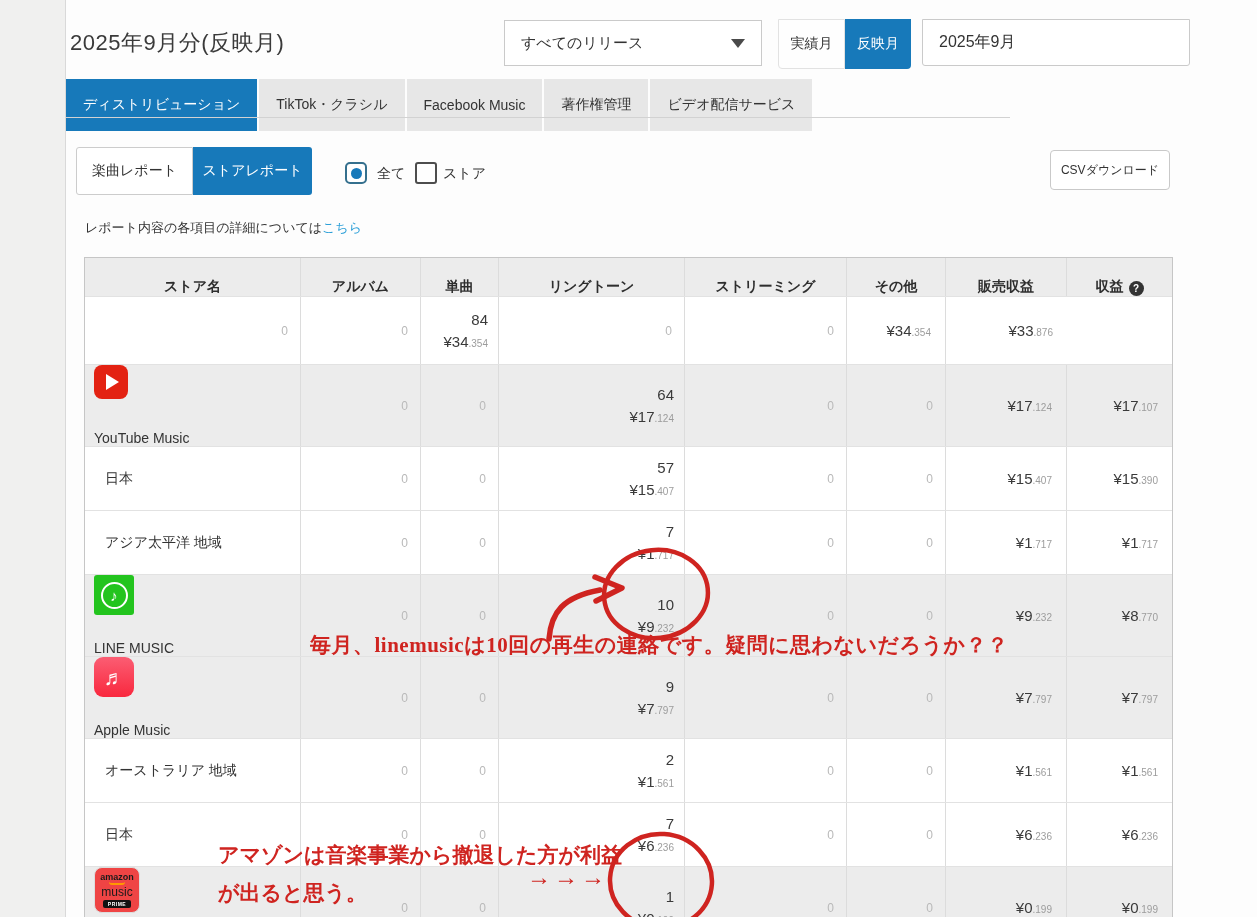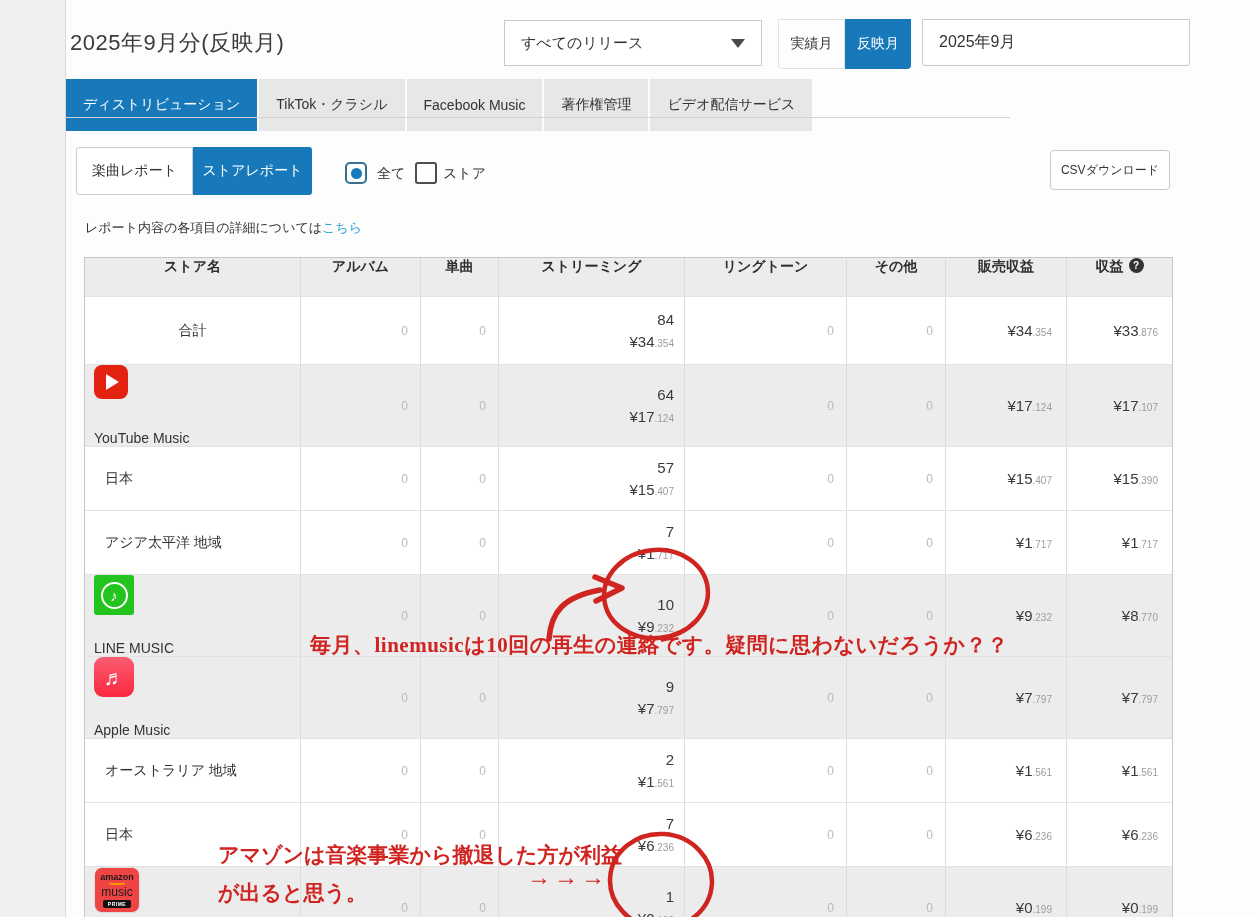--- a/index.html
+++ b/index.html
@@ -52,21 +52,21 @@
 
   
   .report-table { left:84px; top:235px; width:1089px; border:1px solid #c6c6c6; background:#fff; }
   .trow { display:grid; grid-template-columns:216px 120px 78px 186px 162px 99px 121px 105px; }
   .trow + .trow { border-top:1px solid #e2e2e2; }
   .trow.shaded { background:#ececec; }
   .cell { border-right:1px solid #dcdcdc; min-width:0; }
   .cell:last-child { border-right:none; }
 
   .thead { height:38px; background:#ececec; }
-  .thead .cell { display:flex; align-items:flex-start; justify-content:center; font-size:14px; font-weight:bold; color:#2e2e2e; gap:5px; }
+  .thead .cell { display:flex; align-items:flex-end; justify-content:center; font-size:14px; font-weight:bold; color:#2e2e2e; gap:5px; }
   .help-badge { width:15px; height:15px; border-radius:50%; background:#333; color:#fff; font-size:10px; font-weight:bold;
     display:inline-flex; align-items:center; justify-content:center; cursor:pointer; }
 
   .name-center { display:flex; align-items:center; justify-content:center; font-size:15px; color:#333; }
   .name-left   { display:flex; align-items:center; padding-left:20px; font-size:14px; color:#333; }
   .name-store  { display:flex; flex-direction:column; justify-content:space-between; align-items:flex-start; padding-left:9px; gap:4px; }
   .store-label { font-size:14px; color:#333; }
 
   .num-cell { display:flex; align-items:center; justify-content:flex-end; padding-right:12px; font-size:12px; color:#b9b9b9; }
   .stream-cell { display:flex; flex-direction:column; justify-content:center; align-items:flex-end; padding-right:10px; gap:5px; }
@@ -150,40 +150,37 @@
         <div class="cell">
           <span>ストア名</span>
         </div>
         <div class="cell">
           <span>アルバム</span>
         </div>
         <div class="cell">
           <span>単曲</span>
         </div>
         <div class="cell">
+          <span>リングトーン</span>
+        </div>
+        <div class="cell">
           <span>ストリーミング</span>
-        </div>
-        <div class="cell">
-          <span>リングトーン</span>
         </div>
         <div class="cell">
           <span>その他</span>
         </div>
         <div class="cell">
           <span>販売収益</span>
         </div>
         <div class="cell">
           <span>収益</span>
           <span class="help-badge">?</span>
         </div>
       </div>
   <div class="trow" style="min-height: 68px;">
-        <div class="cell name-center">
-          <span class="store-label">合計</span>
-        </div>
         <div class="cell num-cell">0</div>
         <div class="cell num-cell">0</div>
         <div class="cell stream-cell">
           <div class="stream-count">84</div>
           <div class="money "><span>¥34</span><span class="dec">.354</span></div>
         </div>
         <div class="cell num-cell">0</div>
         <div class="cell num-cell">0</div>
         <div class="cell money-cell">
           <div class="money "><span>¥34</span><span class="dec">.354</span></div>

